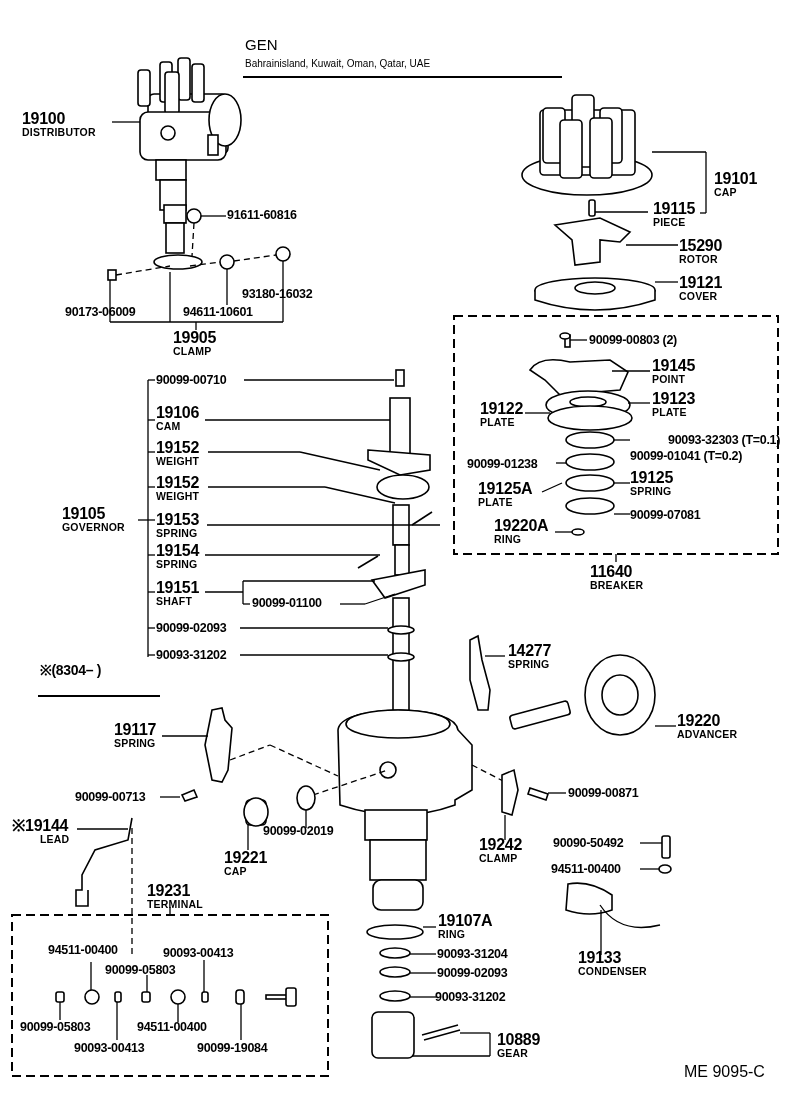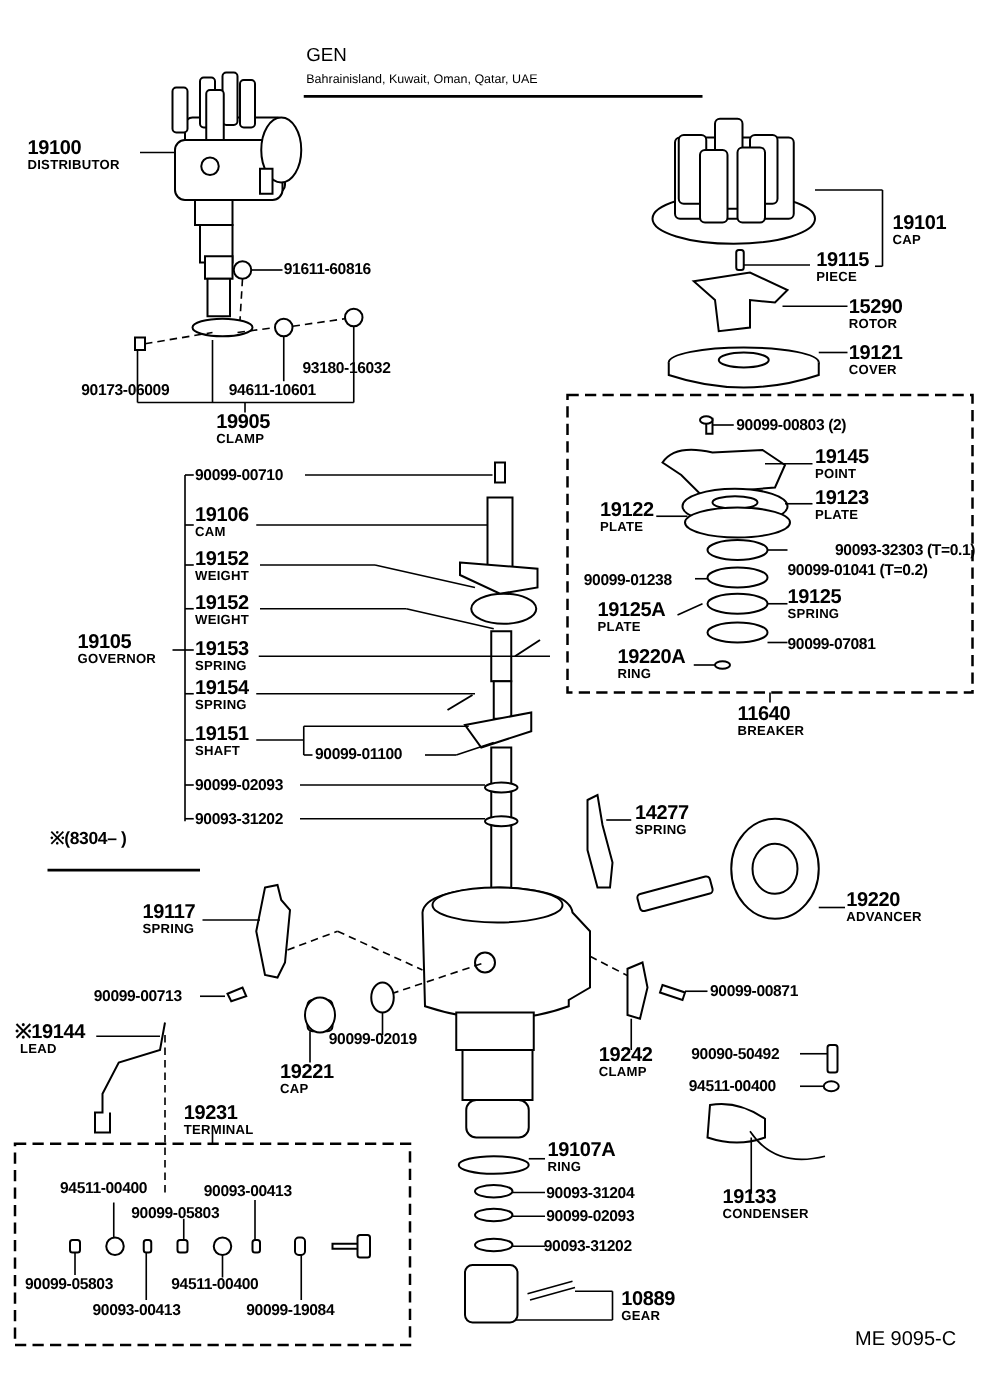--- a/index.html
+++ b/index.html
@@ -353,21 +353,21 @@
   <span class="nm">SPRING</span>
 </div>
 <div class="lbl" style="left:677px;top:713px">
   <span class="num">19220</span>
   <span class="nm">ADVANCER</span>
 </div>
 <div class="lbl pn" style="left:75px;top:791px">90099-00713</div>
 <div class="lbl pn" style="left:568px;top:787px">90099-00871</div>
 <div class="lbl" style="left:12px;top:818px">
   <span class="num">※19144</span>
-  <span class="nm" style="margin-left:4px">LEAD</span>
+  <span class="nm" style="margin-left:28px">LEAD</span>
 </div>
 <div class="lbl pn" style="left:263px;top:825px">90099-02019</div>
 <div class="lbl" style="left:224px;top:850px">
   <span class="num">19221</span>
   <span class="nm">CAP</span>
 </div>
 <div class="lbl" style="left:479px;top:837px">
   <span class="num">19242</span>
   <span class="nm">CLAMP</span>
 </div>

